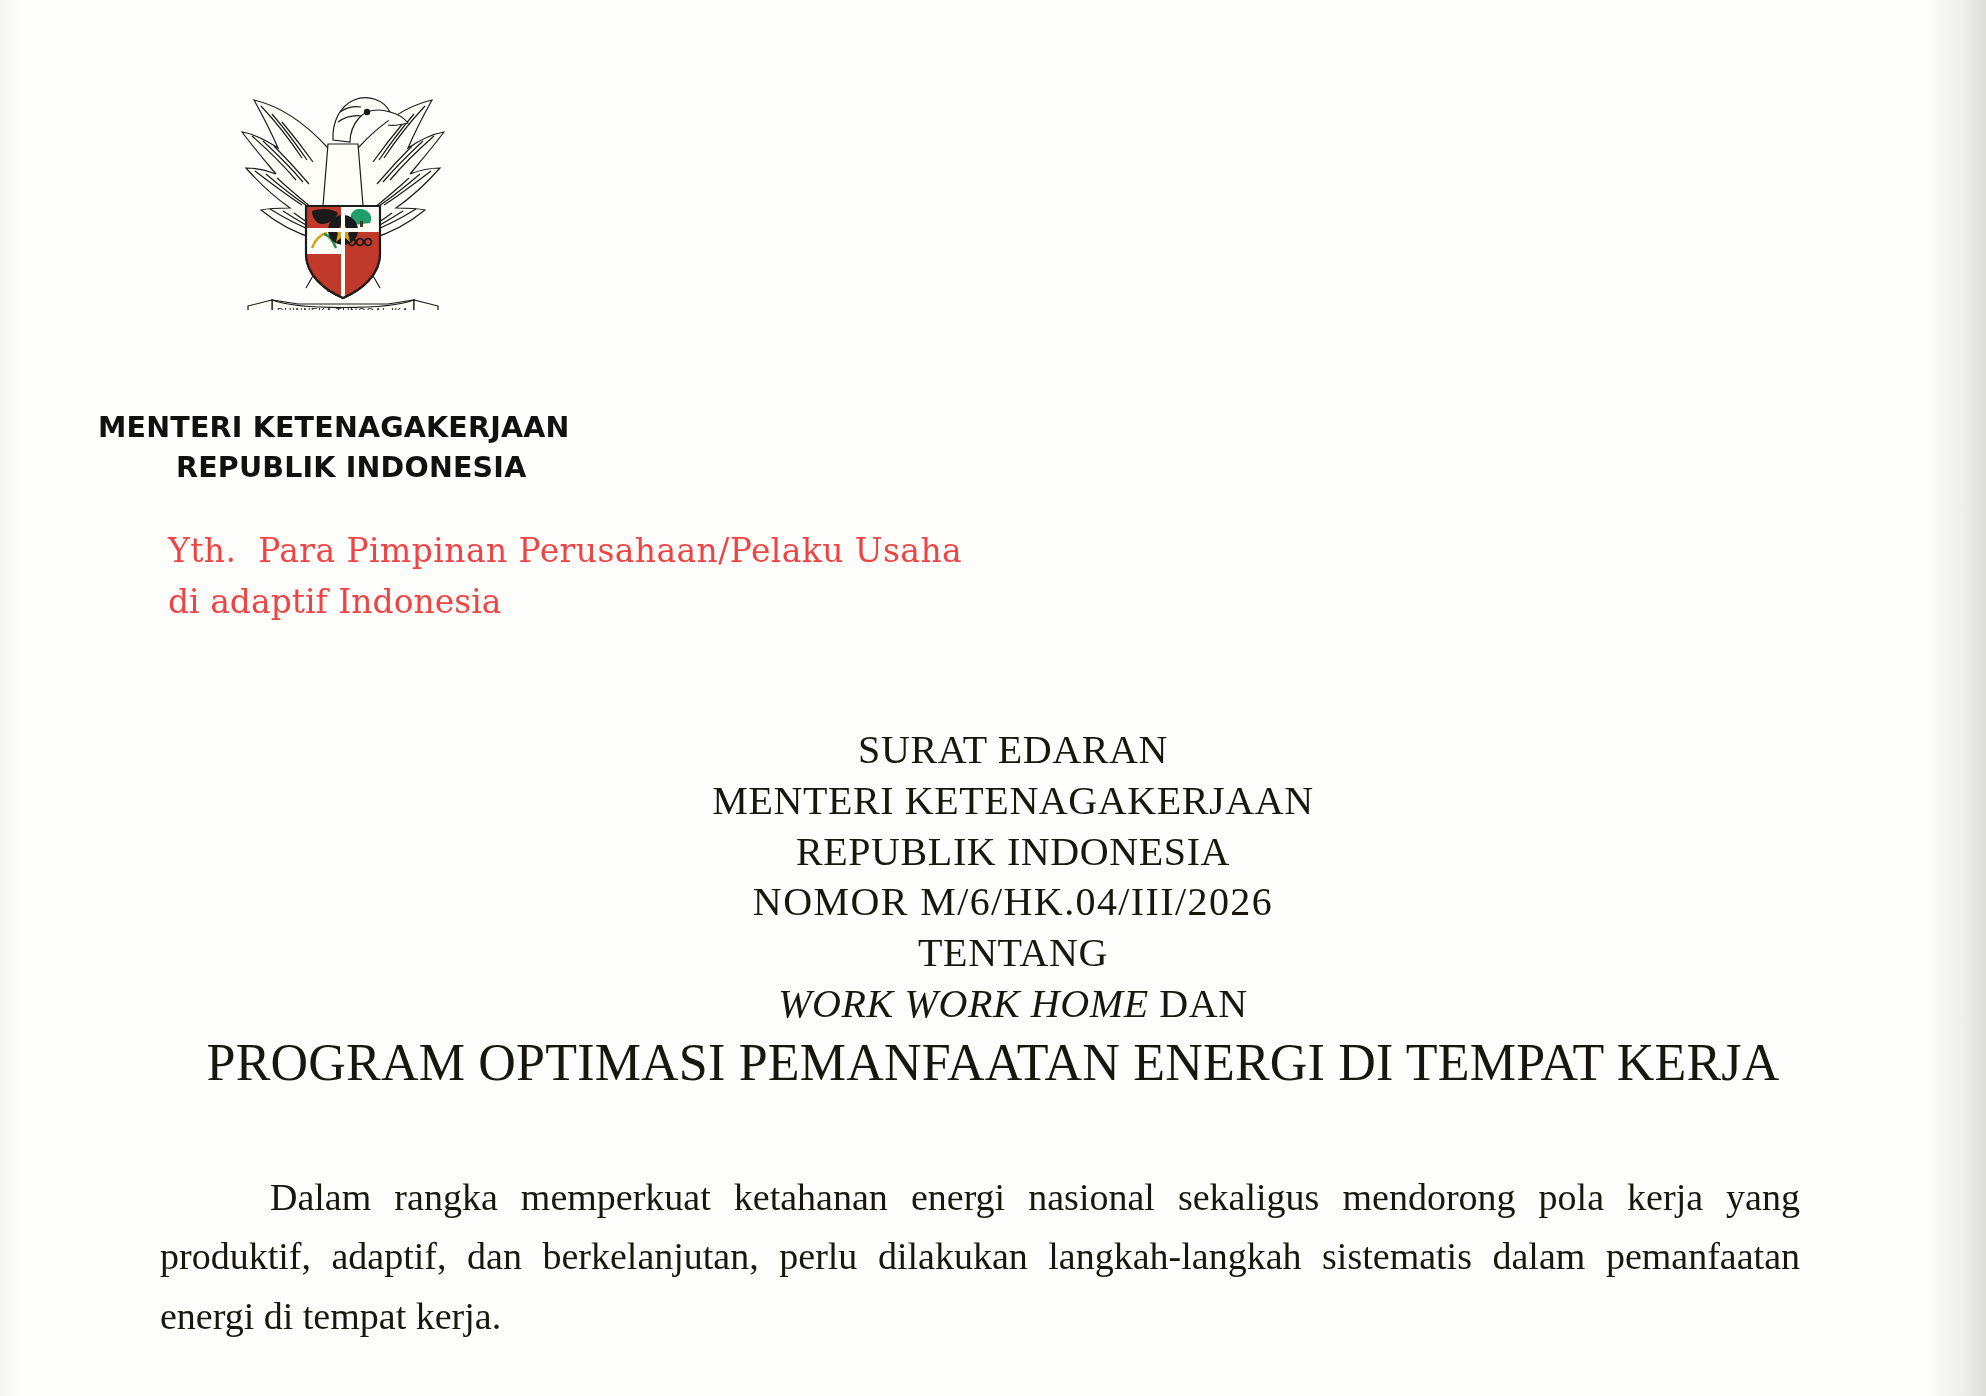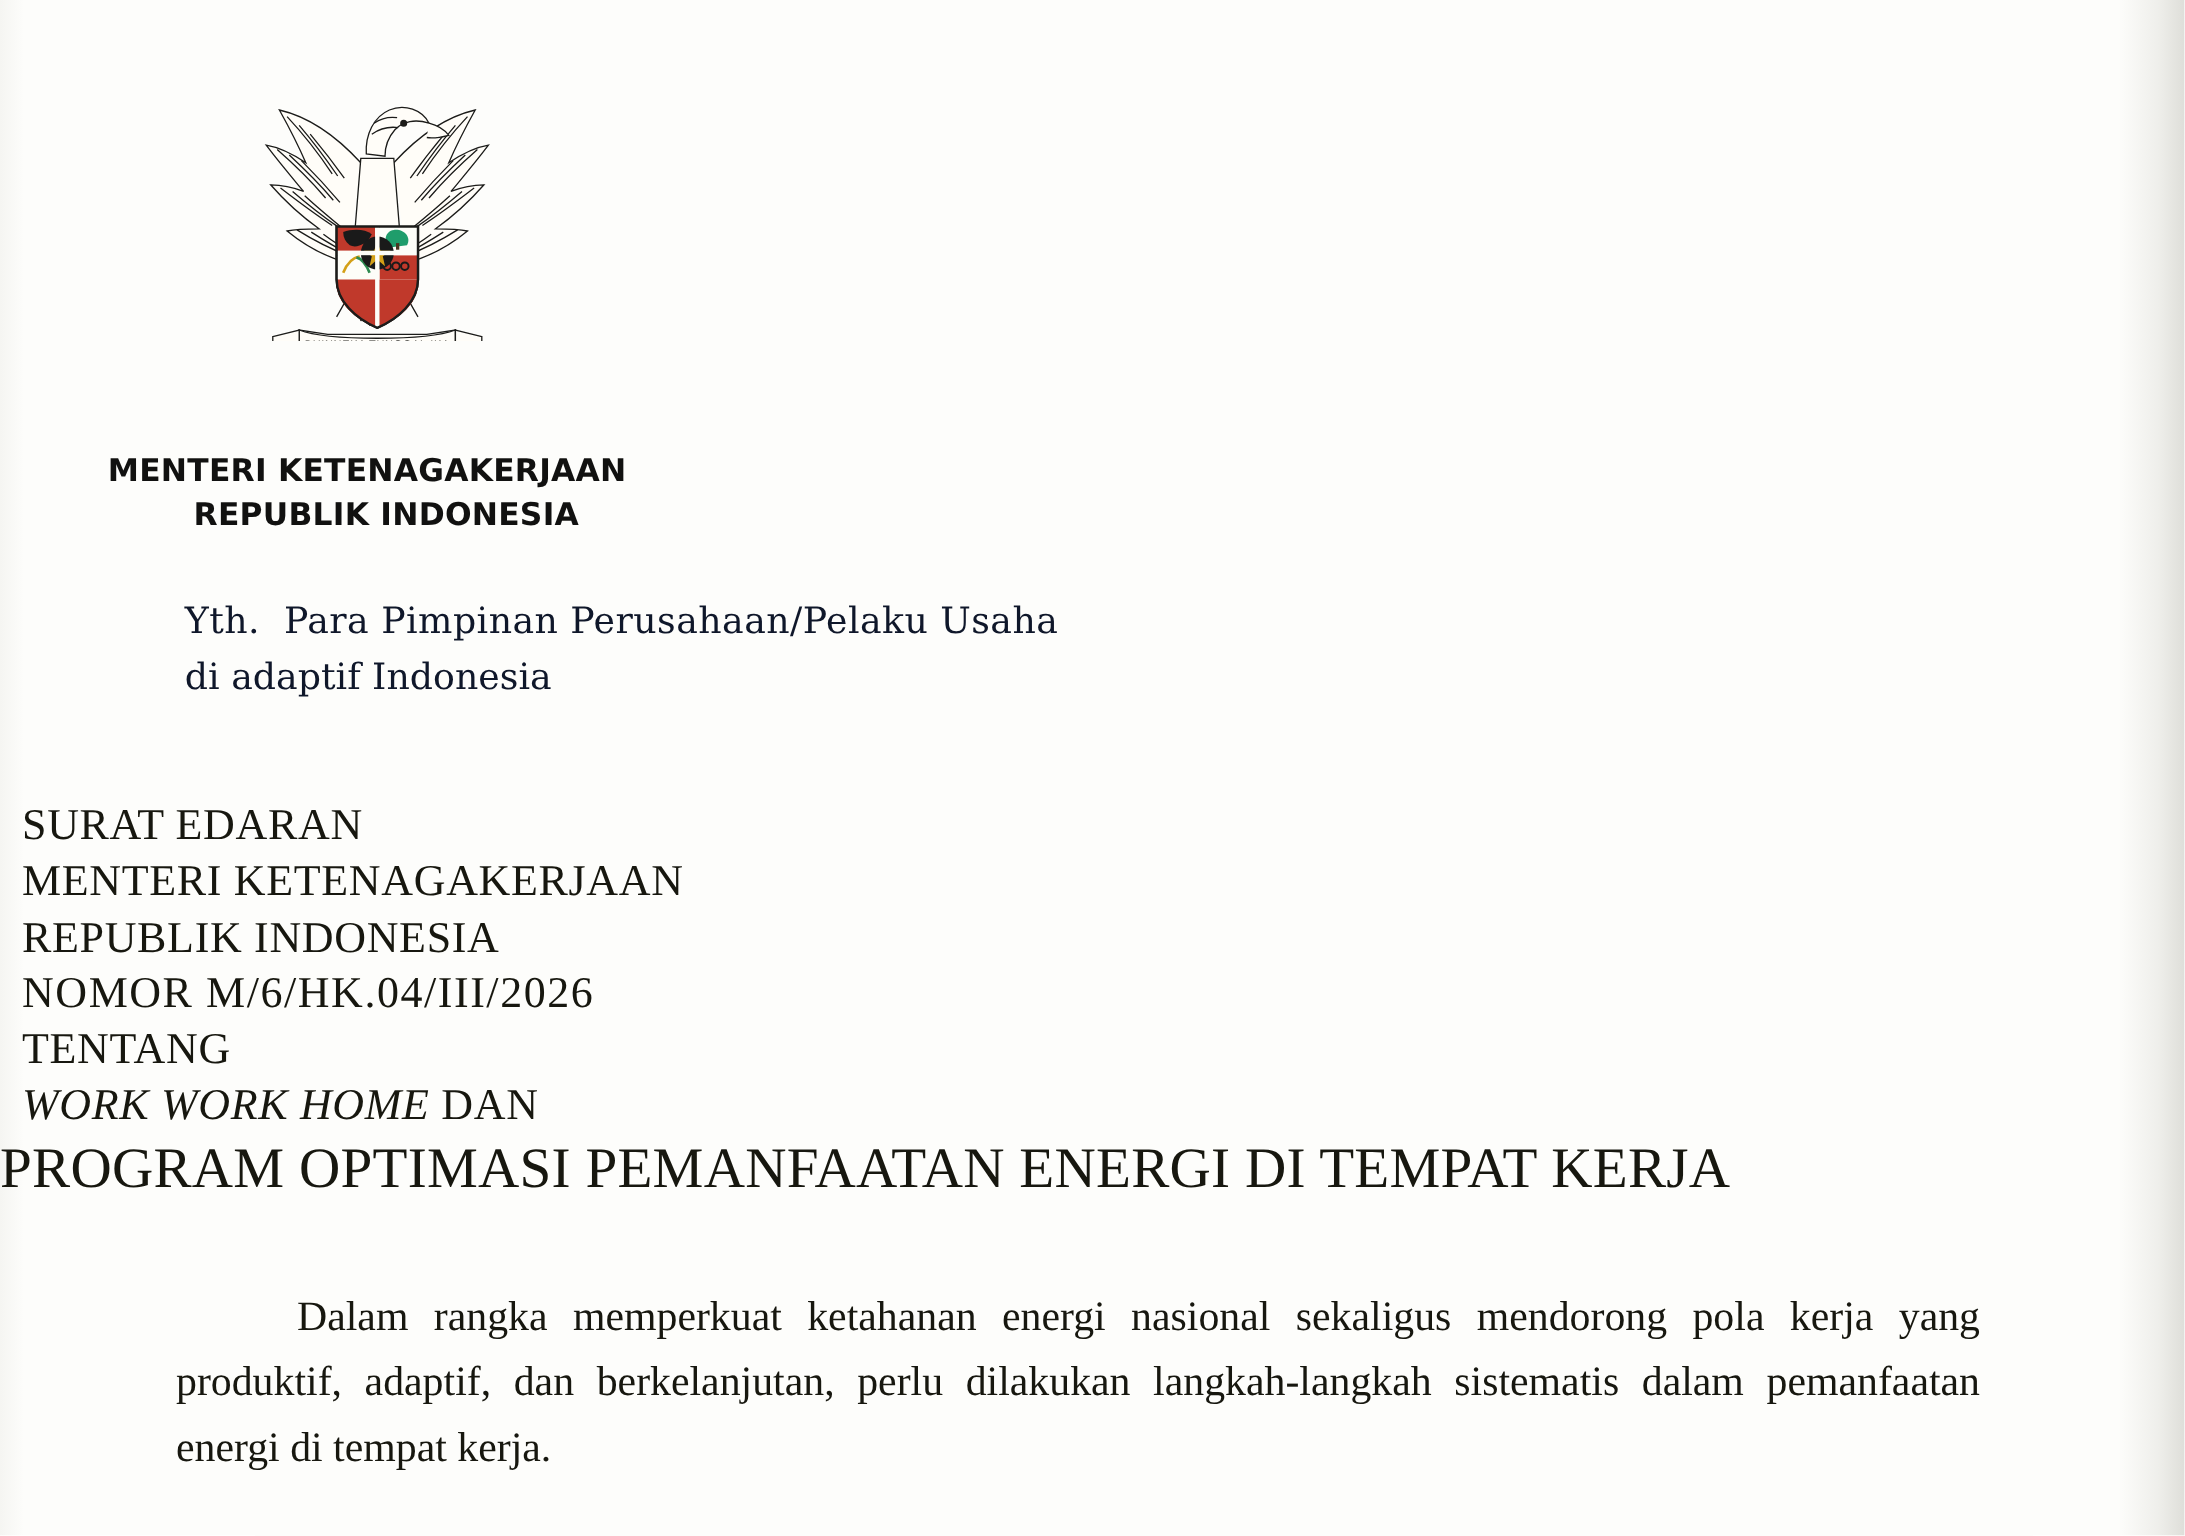--- a/index.html
+++ b/index.html
@@ -69,32 +69,32 @@
 
   
   .addressee {
     position: absolute;
     left: 168px;
     top: 525px;
     width: 1300px;
     font-family: "DejaVu Serif", serif;
     font-size: 33px;
     line-height: 1.55;
-    color: #0f172a;
-    margin-top: 13px;
+    color: #ef4444;
   }
   .addressee .a-line { white-space: pre; }
   .addressee .lead { letter-spacing: 0.4px; }
 
   
   .title-block {
     position: absolute;
     left: 0;
     top: 725px;
     width: 1986px;
+    text-align: center;
     font-family: "Liberation Serif", serif;
     font-size: 40px;
     line-height: 1.27;
     letter-spacing: 0.6px;
     color: #17170f;
   }
   .title-block .t-line { white-space: nowrap; }
   .title-block .t-shift { position: relative; left: 20px; }
   .title-block .t-nomor { letter-spacing: 1.4px; }
   .title-block .t-wfh .it { font-style: italic; }

